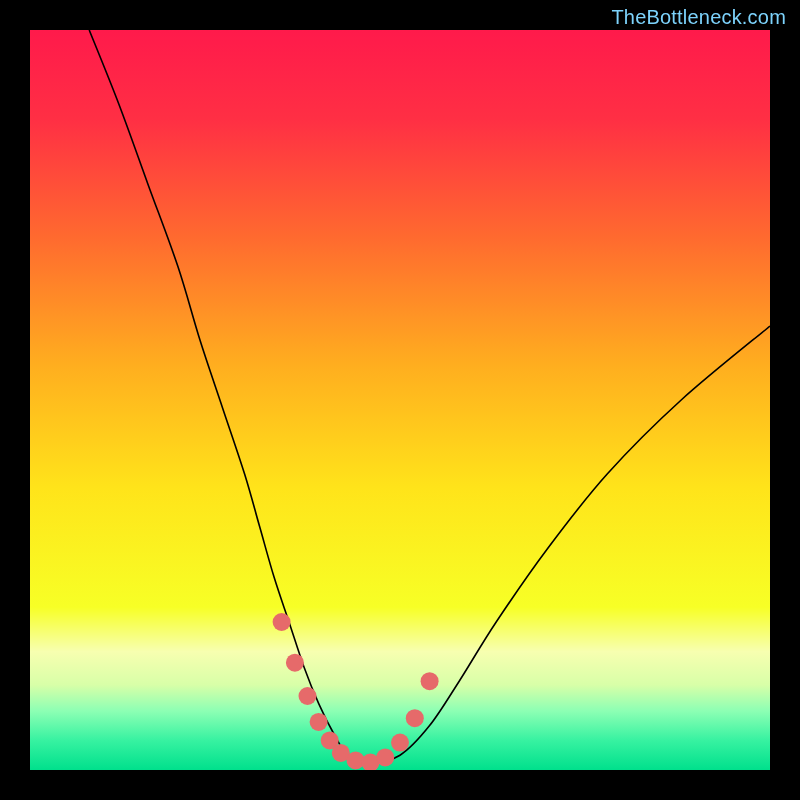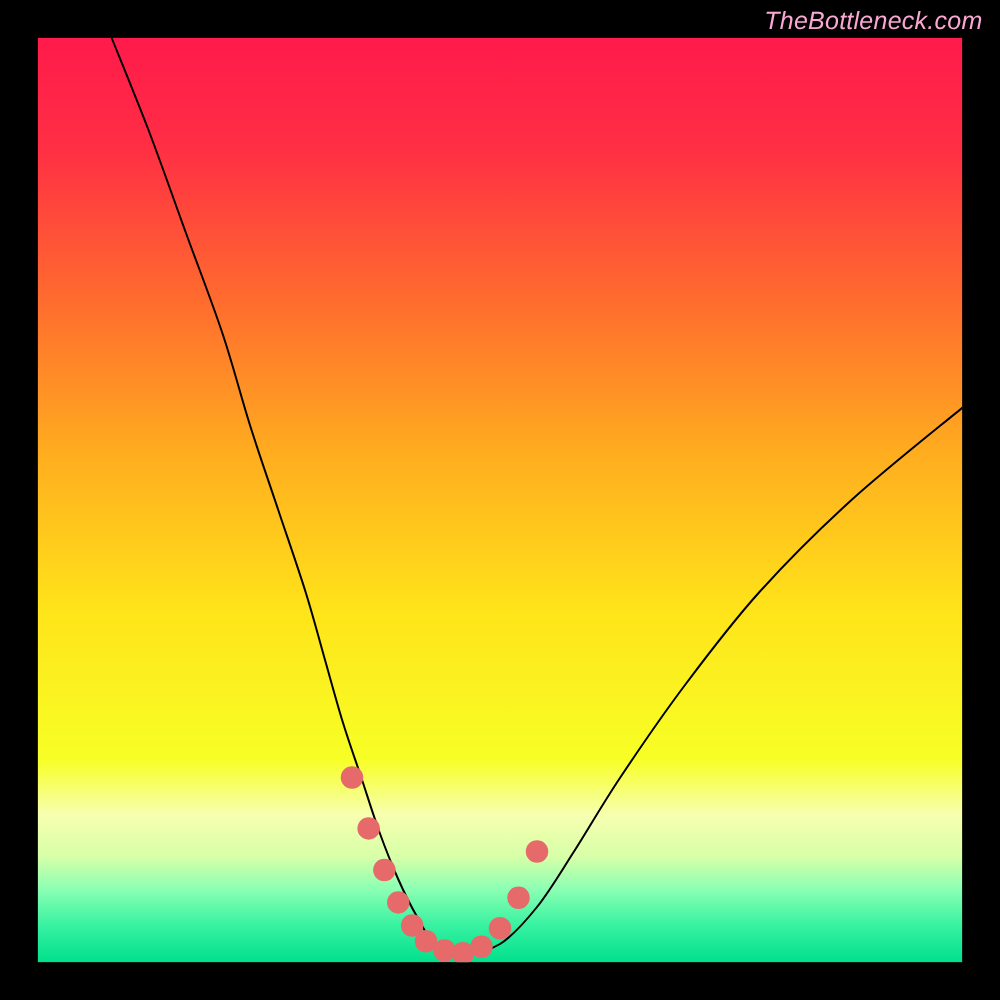--- a/index.html
+++ b/index.html
@@ -28,25 +28,24 @@
     overflow: hidden;
   }
   .gradient {
     position: absolute;
     inset: 0;
   }
   .watermark {
     position: absolute;
     top: 6px;
     right: 14px;
-    color: #f9a8d4;
+    color: #7dd3fc;
     font-size: 20px;
     font-weight: 500;
     letter-spacing: 0.2px;
-    font-style: italic;
   }
   svg.curve {
     position: absolute;
     inset: 0;
     width: 100%;
     height: 100%;
   }
 </style>
 </head>
 <body>

